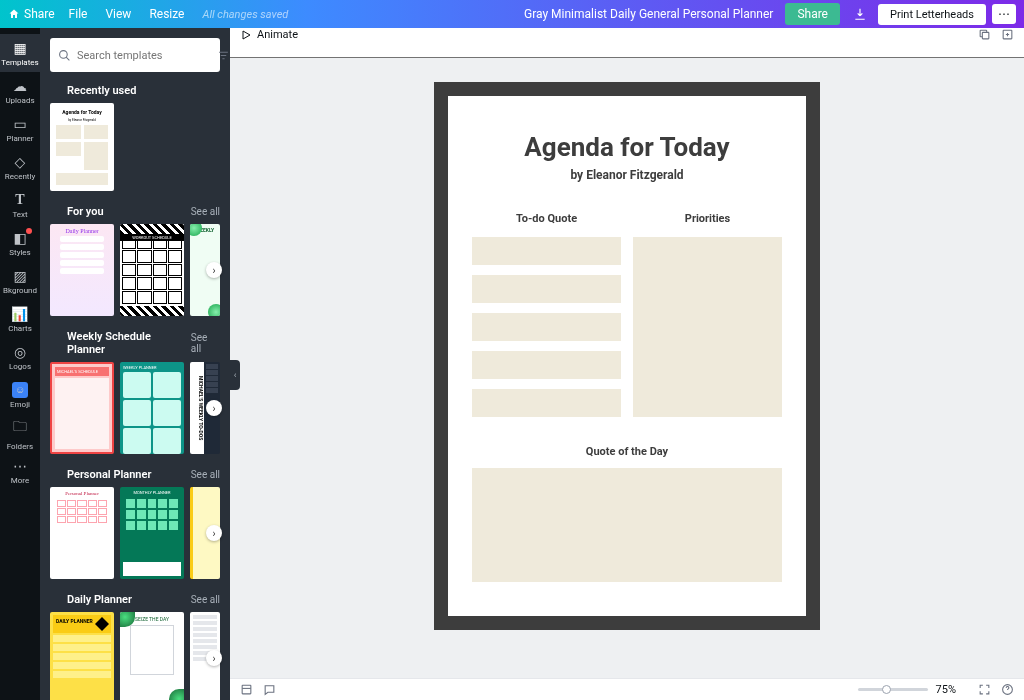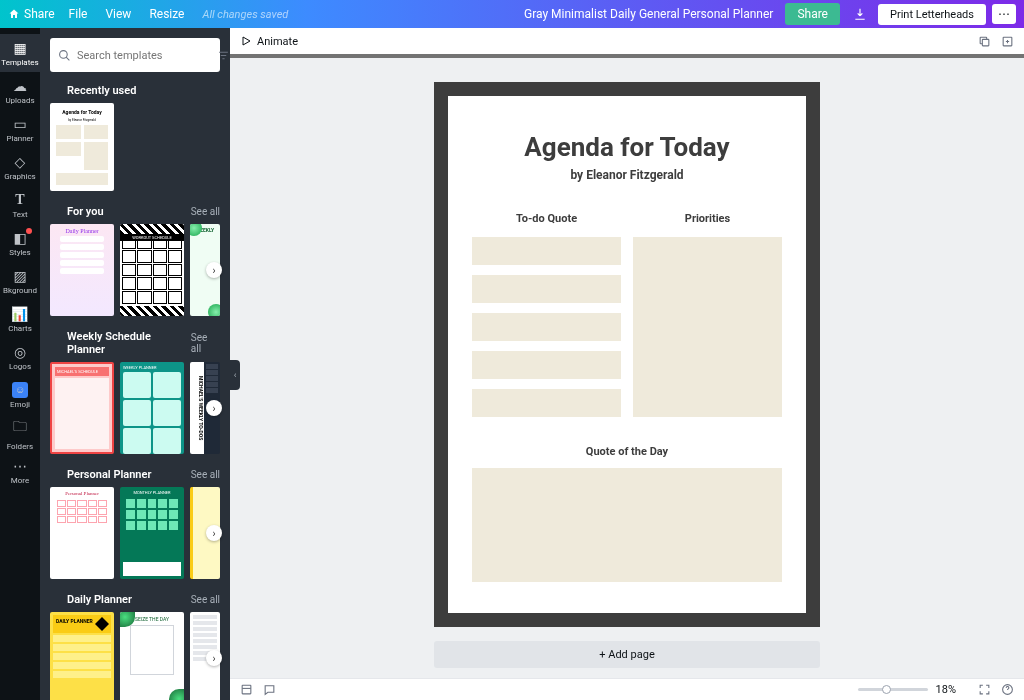--- a/index.html
+++ b/index.html
@@ -38,21 +38,21 @@
 .sp-seeall { color: #a8b0b9; font-size: 10px; cursor: pointer; }
 .sp-row { display: flex; gap: 6px; position: relative; }
 .sp-thumb { width: 64px; height: 92px; background: #fff; border-radius: 2px; flex-shrink: 0; cursor: pointer; overflow: hidden; position: relative; }
 .sp-thumb.recent { width: 64px; height: 88px; }
 .sp-row .nav-arrow { position: absolute; right: -2px; top: 50%; transform: translateY(-50%); width: 16px; height: 16px; background: #fff; border-radius: 50%; display: flex; align-items: center; justify-content: center; font-size: 10px; color: #333; cursor: pointer; box-shadow: 0 1px 3px rgba(0,0,0,0.3); }
 
 
 .collapse-tab { position: absolute; left: 230px; top: 360px; width: 10px; height: 30px; background: #293039; border-radius: 0 4px 4px 0; display: flex; align-items: center; justify-content: center; color: #a8b0b9; font-size: 9px; cursor: pointer; z-index: 5; }
 
 
-.canvas-toolbar { position: absolute; top: 28px; left: 230px; right: 0; height: 30px; background: #fff; border-bottom: 4px solid #737373; display: flex; align-items: center; padding: 0 10px; font-size: 11px; color: #0d1216; }
+.canvas-toolbar { position: absolute; top: 28px; left: 230px; right: 0; height: 30px; background: #fff; border-bottom: 1px solid #737373; display: flex; align-items: flex-start; padding: 0 10px; font-size: 11px; color: #0d1216; }
 .animate-btn { display: flex; align-items: center; gap: 5px; cursor: pointer; }
 .canvas-toolbar .tb-spacer { flex: 1; }
 .tb-icon { color: #6b7280; margin-left: 10px; cursor: pointer; font-size: 13px; }
 
 
 .canvas-area { position: absolute; top: 58px; left: 230px; right: 0; bottom: 22px; background: #eef0f2; overflow: auto; display: flex; flex-direction: column; align-items: center; padding: 24px 0 10px 0; }
 .page { width: 386px; height: 548px; background: #3d3d3d; padding: 14px; }
 .page-inner { width: 100%; height: 100%; background: #fff; padding: 36px 24px 24px 24px; display: flex; flex-direction: column; align-items: center; font-family: Georgia, 'Times New Roman', serif; color: #3d3d3d; }
 .page-title { font-size: 26px; font-weight: bold; }
 .page-sub { font-size: 12px; font-weight: bold; margin-top: 6px; }
@@ -175,21 +175,21 @@
   <div class="rail-item">
     <span class="ri-icon">☁</span>
     <span>Uploads</span>
   </div>
   <div class="rail-item">
     <span class="ri-icon">▭</span>
     <span>Planner</span>
   </div>
   <div class="rail-item">
     <span class="ri-icon">◇</span>
-    <span>Graphics</span>
+    <span>Recently</span>
   </div>
   <div class="rail-item">
     <span class="ri-icon" style="font-family:serif;font-weight:bold;">T</span>
     <span>Text</span>
   </div>
   <div class="rail-item">
     <span class="ri-icon">◧</span>
     <span class="badge"></span>
     <span>Styles</span>
   </div>
@@ -470,40 +470,39 @@
         </div>
         <div class="col">
           <div class="col-head">Priorities</div>
           <div class="pri-box"></div>
         </div>
       </div>
       <div class="quote-head">Quote of the Day</div>
       <div class="quote-box"></div>
     </div>
   </div>
-  <div class="add-page">+ Add page</div>
 </div>
 
 <div class="bottombar">
   <span class="bb-icon">
     <svg width="13" height="13" viewBox="0 0 24 24" fill="none" stroke="#6b7280" stroke-width="2">
         <rect x="4" y="4" width="16" height="16" rx="1"></rect>
         <path d="M4 10h16"></path>
       </svg>
   </span>
   <span class="bb-icon">
     <svg width="13" height="13" viewBox="0 0 24 24" fill="none" stroke="#6b7280" stroke-width="2">
         <path d="M4 5h16v12H9l-5 4V5z"></path>
       </svg>
   </span>
   <div class="bb-spacer"></div>
   <div class="zoom-slider">
     <div class="zoom-thumb"></div>
   </div>
-  <div class="zoom-val">18%</div>
+  <div class="zoom-val">75%</div>
   <span class="bb-right-icon">
     <svg width="13" height="13" viewBox="0 0 24 24" fill="none" stroke="#6b7280" stroke-width="2">
         <path d="M4 9V4h5M20 9V4h-5M4 15v5h5M20 15v5h-5"></path>
       </svg>
   </span>
   <span class="bb-right-icon">
     <svg width="13" height="13" viewBox="0 0 24 24" fill="none" stroke="#6b7280" stroke-width="2">
         <circle cx="12" cy="12" r="9"></circle>
         <path d="M9.5 9a2.5 2.5 0 1 1 3.5 2.3c-.8.4-1 1-1 1.7M12 17h.01"></path>
       </svg>

